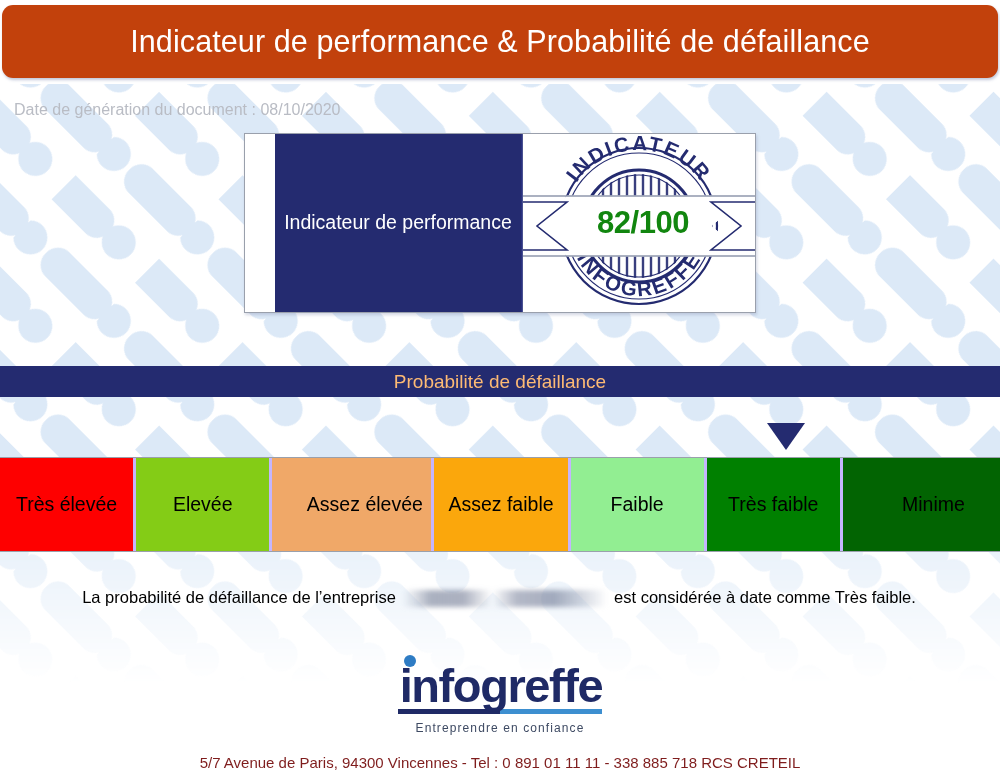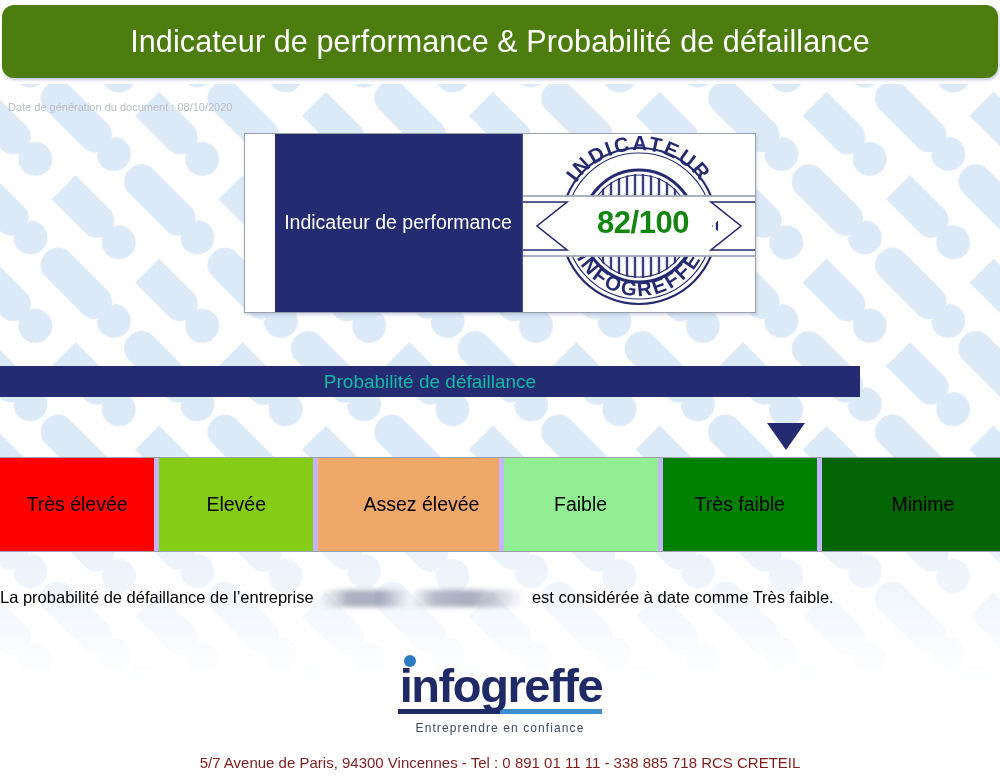--- a/index.html
+++ b/index.html
@@ -46,23 +46,23 @@
   #title-bar .title-text {
     color: #ffffff;
     font-size: 30.5px;
     letter-spacing: 0.1px;
     white-space: nowrap;
   }
 
   
   #gen-date {
     position: absolute;
-    left: 8px; top: 101px;
+    left: 14px; top: 101px;
     color: #b9bcc4;
-    font-size: 11px;
+    font-size: 16px;
     z-index: 3;
     white-space: nowrap;
   }
 
   
   #indicator-panel {
     position: absolute;
     left: 244px; top: 133px;
     width: 512px; height: 180px;
     z-index: 3;
@@ -106,23 +106,23 @@
     font-weight: bold;
     letter-spacing: -0.5px;
     z-index: 2;
     text-shadow: 0px 1px 0px rgba(255,255,255,0.9);
   }
 
   
   #prob-bar {
     position: absolute;
     left: 0; top: 366px;
-    width: 860px; height: 31px;
+    width: 1000px; height: 31px;
     background: #242B70;
-    color: #14b8a6;
+    color: #fdba74;
     display: flex;
     align-items: center;
     justify-content: center;
     font-size: 19px;
     z-index: 3;
   }
 
   
   #scale-pointer {
     position: absolute;
@@ -149,30 +149,31 @@
   }
   #scale .seg {
     flex: 1 1 0;
     display: flex;
     align-items: center;
     justify-content: center;
     text-align: center;
     color: #000000;
     font-size: 19.5px;
     line-height: 1.25;
-    border-right: 5px solid #c4b5fd;
+    border-right: 3px solid #c4b5fd;
     padding: 0 4px;
   }
   #scale .seg:last-child { border-right: none; padding-left: 28px; }
 
   
   #conclusion {
     position: absolute;
     left: 0; top: 588px;
     width: 998px;
+    text-align: center;
     font-size: 16.5px;
     color: #000000;
     z-index: 3;
     white-space: nowrap;
   }
   #conclusion .redacted {
     display: inline-block;
     position: relative;
     color: transparent;
     background: linear-gradient(90deg,
@@ -262,21 +263,21 @@
           <stop offset="100%" stop-color="#ffffff" stop-opacity="0"></stop>
         </linearGradient>
         <mask id="fademask">
           <rect x="0" y="0" width="1000" height="600" fill="url(#fade)"></rect>
         </mask>
       </defs>
       <rect x="-60" y="-60" width="1120" height="720" fill="url(#igpat)" mask="url(#fademask)"></rect>
     </svg>
   </div>
 
-  <div id="title-bar" style="background: #4d7c0f; border-radius: 12px;">
+  <div id="title-bar" style="background: #c2410c;">
     <span class="title-text">Indicateur de performance &amp; Probabilité de défaillance</span>
   </div>
 
   <div id="gen-date">Date de génération du document : 08/10/2020</div>
 
   <div id="indicator-panel">
 
     <div id="indicator-label-box">
       <span>Indicateur de performance</span>
     </div>
@@ -341,20 +342,23 @@
   <div id="scale">
     <div class="seg" style="background: rgb(254, 0, 0);">
       <span>Très élevée</span>
     </div>
     <div class="seg" style="background: #84cc16;">
       <span>Elevée</span>
     </div>
     <div class="seg" style="background: rgb(240, 168, 104); padding-left: 30px;">
       <span>Assez élevée</span>
     </div>
+    <div class="seg" style="background: rgb(251, 167, 12);">
+      <span>Assez faible</span>
+    </div>
     <div class="seg" style="background: rgb(146, 238, 146);">
       <span>Faible</span>
     </div>
     <div class="seg" style="background: rgb(0, 128, 0);">
       <span>Très faible</span>
     </div>
     <div class="seg" style="background: rgb(2, 100, 2);">
       <span>Minime</span>
     </div>
   </div>

